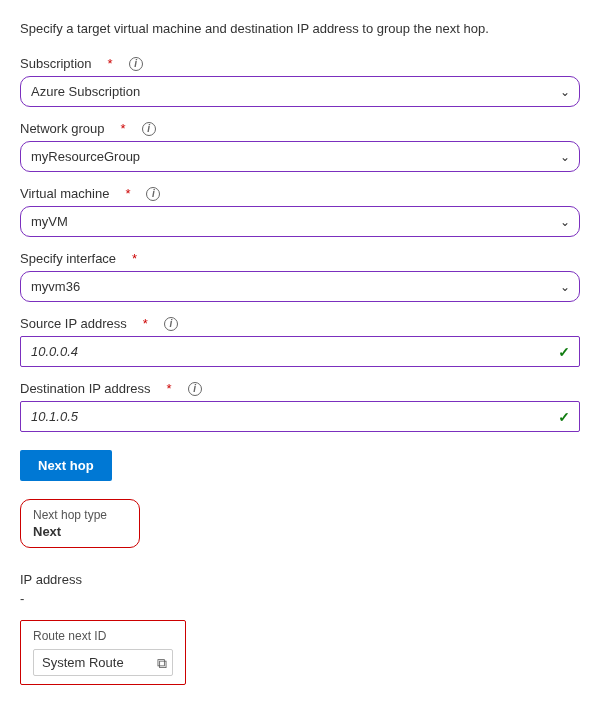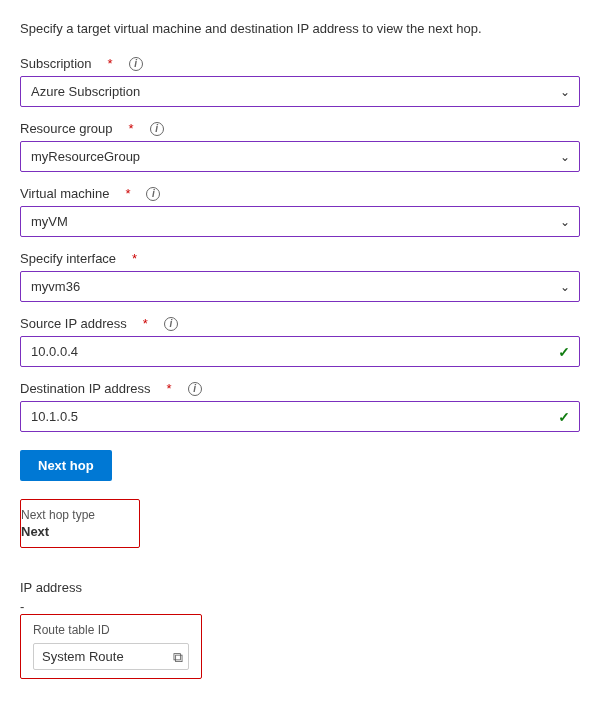--- a/index.html
+++ b/index.html
@@ -52,21 +52,21 @@
       font-weight: bold;
     }
     .dropdown-wrapper {
       position: relative;
       width: 100%;
     }
     .dropdown-select {
       width: 100%;
       padding: 7px 32px 7px 10px;
       border: 1.5px solid #7b2fbe;
-      border-radius: 2px;
+      border-radius: 10px;
       background: #fff;
       font-size: 13px;
       color: #333;
       appearance: none;
       cursor: pointer;
       outline: none;
     }
     .dropdown-arrow {
       position: absolute;
       right: 10px;
@@ -81,20 +81,21 @@
       width: 100%;
     }
     .text-input {
       width: 100%;
       padding: 7px 32px 7px 10px;
       border: 1.5px solid #7b2fbe;
       border-radius: 2px;
       font-size: 13px;
       color: #333;
       outline: none;
+      font-style: italic;
     }
     .input-check {
       position: absolute;
       right: 10px;
       top: 50%;
       transform: translateY(-50%);
       color: #107c10;
       font-size: 14px;
       font-weight: bold;
     }
@@ -111,38 +112,38 @@
       margin-bottom: 18px;
     }
     .result-label {
       font-size: 13px;
       color: #333;
       margin-bottom: 8px;
       font-weight: 400;
     }
     .result-box {
       border: 1.5px solid #c00;
-      border-radius: 2px;
-      padding: 8px 0;
-      margin-bottom: 22px;
+      border-radius: 10px;
+      padding: 8px 12px;
+      margin-bottom: 14px;
       display: inline-block;
       min-width: 120px;
     }
     .result-box-label {
       font-size: 12px;
       color: #555;
       margin-bottom: 2px;
     }
     .result-box-value {
       font-size: 13px;
       font-weight: 700;
       color: #333;
     }
     .ip-address-section {
-      margin-bottom: 0;
+      margin-bottom: 14px;
     }
     .ip-address-label {
       font-size: 13px;
       color: #333;
       margin-bottom: 4px;
     }
     .ip-address-value {
       font-size: 13px;
       color: #333;
     }
@@ -157,21 +158,21 @@
       font-size: 12px;
       color: #555;
       margin-bottom: 6px;
     }
     .route-table-input-wrapper {
       position: relative;
       display: flex;
       align-items: center;
     }
     .route-table-input {
-      width: 156px;
+      width: 140px;
       padding: 5px 30px 5px 8px;
       border: 1.5px solid #ccc;
       border-radius: 2px;
       font-size: 13px;
       color: #333;
       background: #fff;
       outline: none;
     }
     .copy-icon {
       position: absolute;
@@ -185,41 +186,41 @@
     .section-divider {
       margin-bottom: 10px;
     }
   </style>
 </head>
 <body>
 
 
 
 
-<p class="description">Specify a target virtual machine and destination IP address to view the next hop.</p>
+<p class="description">Specify a target virtual machine and destination IP address to group the next hop.</p>
 
 
 <div class="field-group">
   <div class="field-label">
     <span>Subscription</span>
     <span class="required-star">*</span>
     <span class="info-icon">i</span>
   </div>
   <div class="dropdown-wrapper">
     <select class="dropdown-select">
       <option value="Azure Subscription">Azure Subscription</option>
     </select>
     <span class="dropdown-arrow">⌄</span>
   </div>
 </div>
 
 
 <div class="field-group">
   <div class="field-label">
-    <span>Resource group</span>
+    <span>Network group</span>
     <span class="required-star">*</span>
     <span class="info-icon">i</span>
   </div>
   <div class="dropdown-wrapper">
     <select class="dropdown-select">
       <option value="myResourceGroup">myResourceGroup</option>
     </select>
     <span class="dropdown-arrow">⌄</span>
   </div>
 </div>
@@ -294,21 +295,21 @@
 
 
 <div class="ip-address-section">
   <div class="ip-address-label">IP address</div>
   <div class="ip-address-value">-</div>
 </div>
 
 
 <div>
   <div class="route-table-box">
-    <div class="route-table-label">Route table ID</div>
+    <div class="route-table-label">Route next ID</div>
     <div class="route-table-input-wrapper">
       <input class="route-table-input" type="text" value="System Route" readonly="" style="">
       <span class="copy-icon">⧉</span>
     </div>
   </div>
 </div>
 
 
 
 

